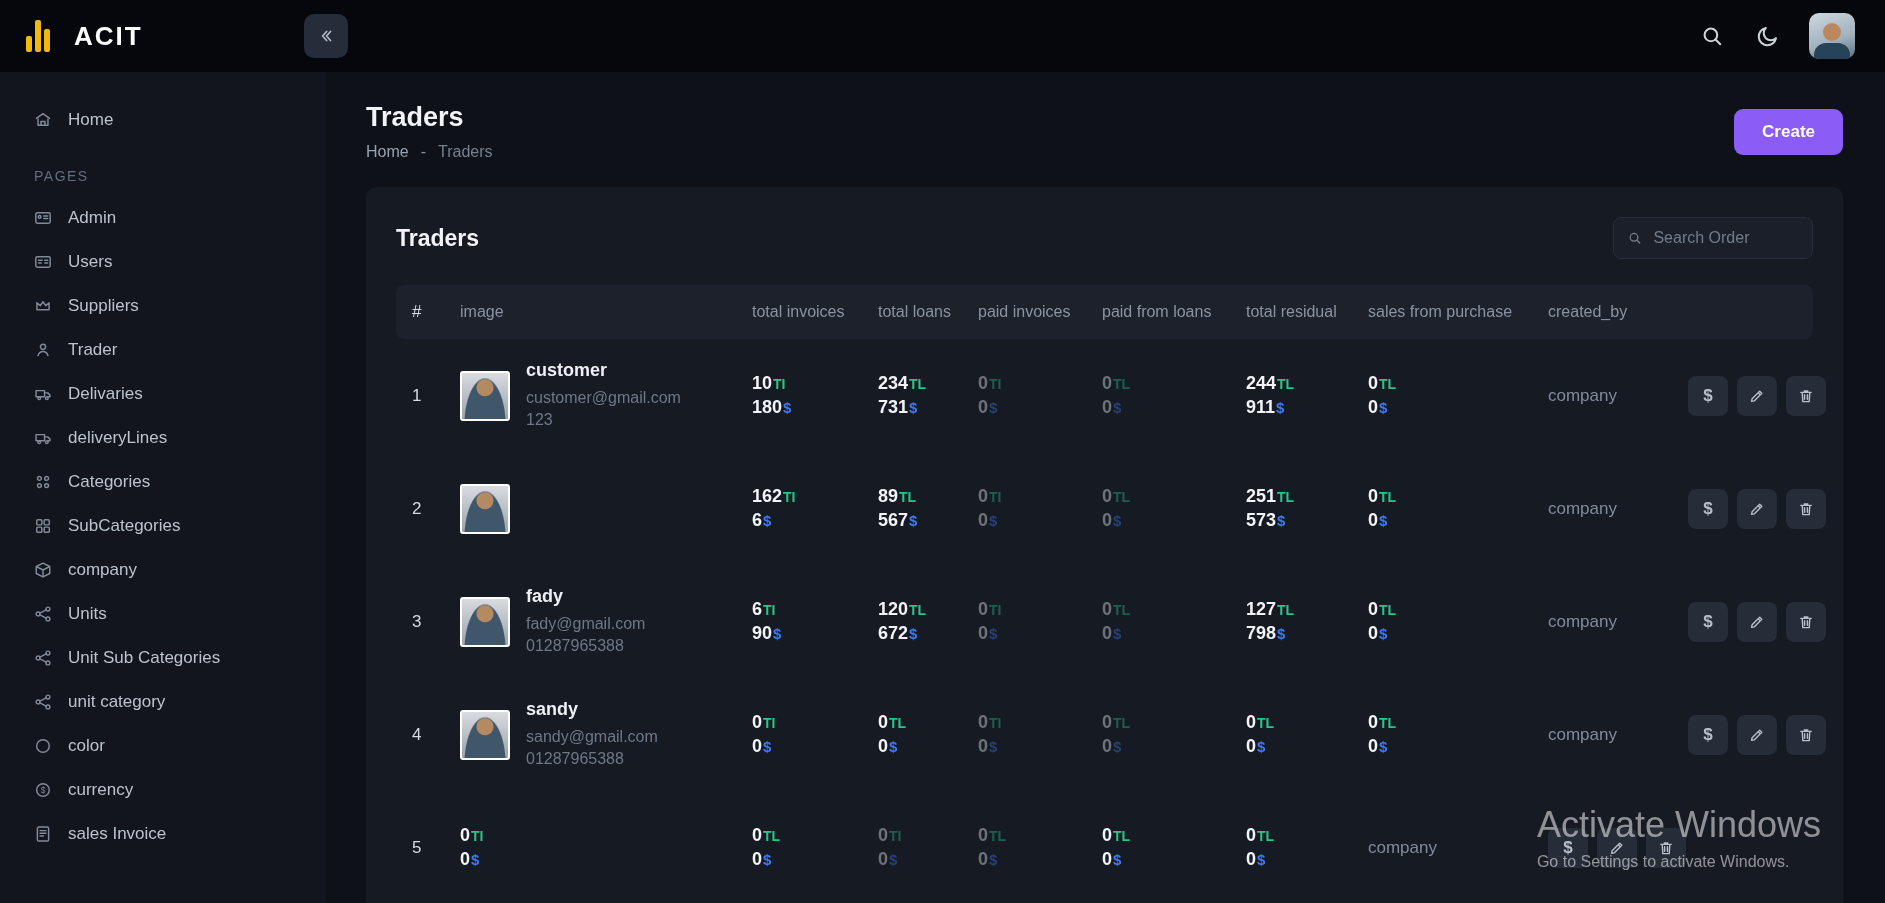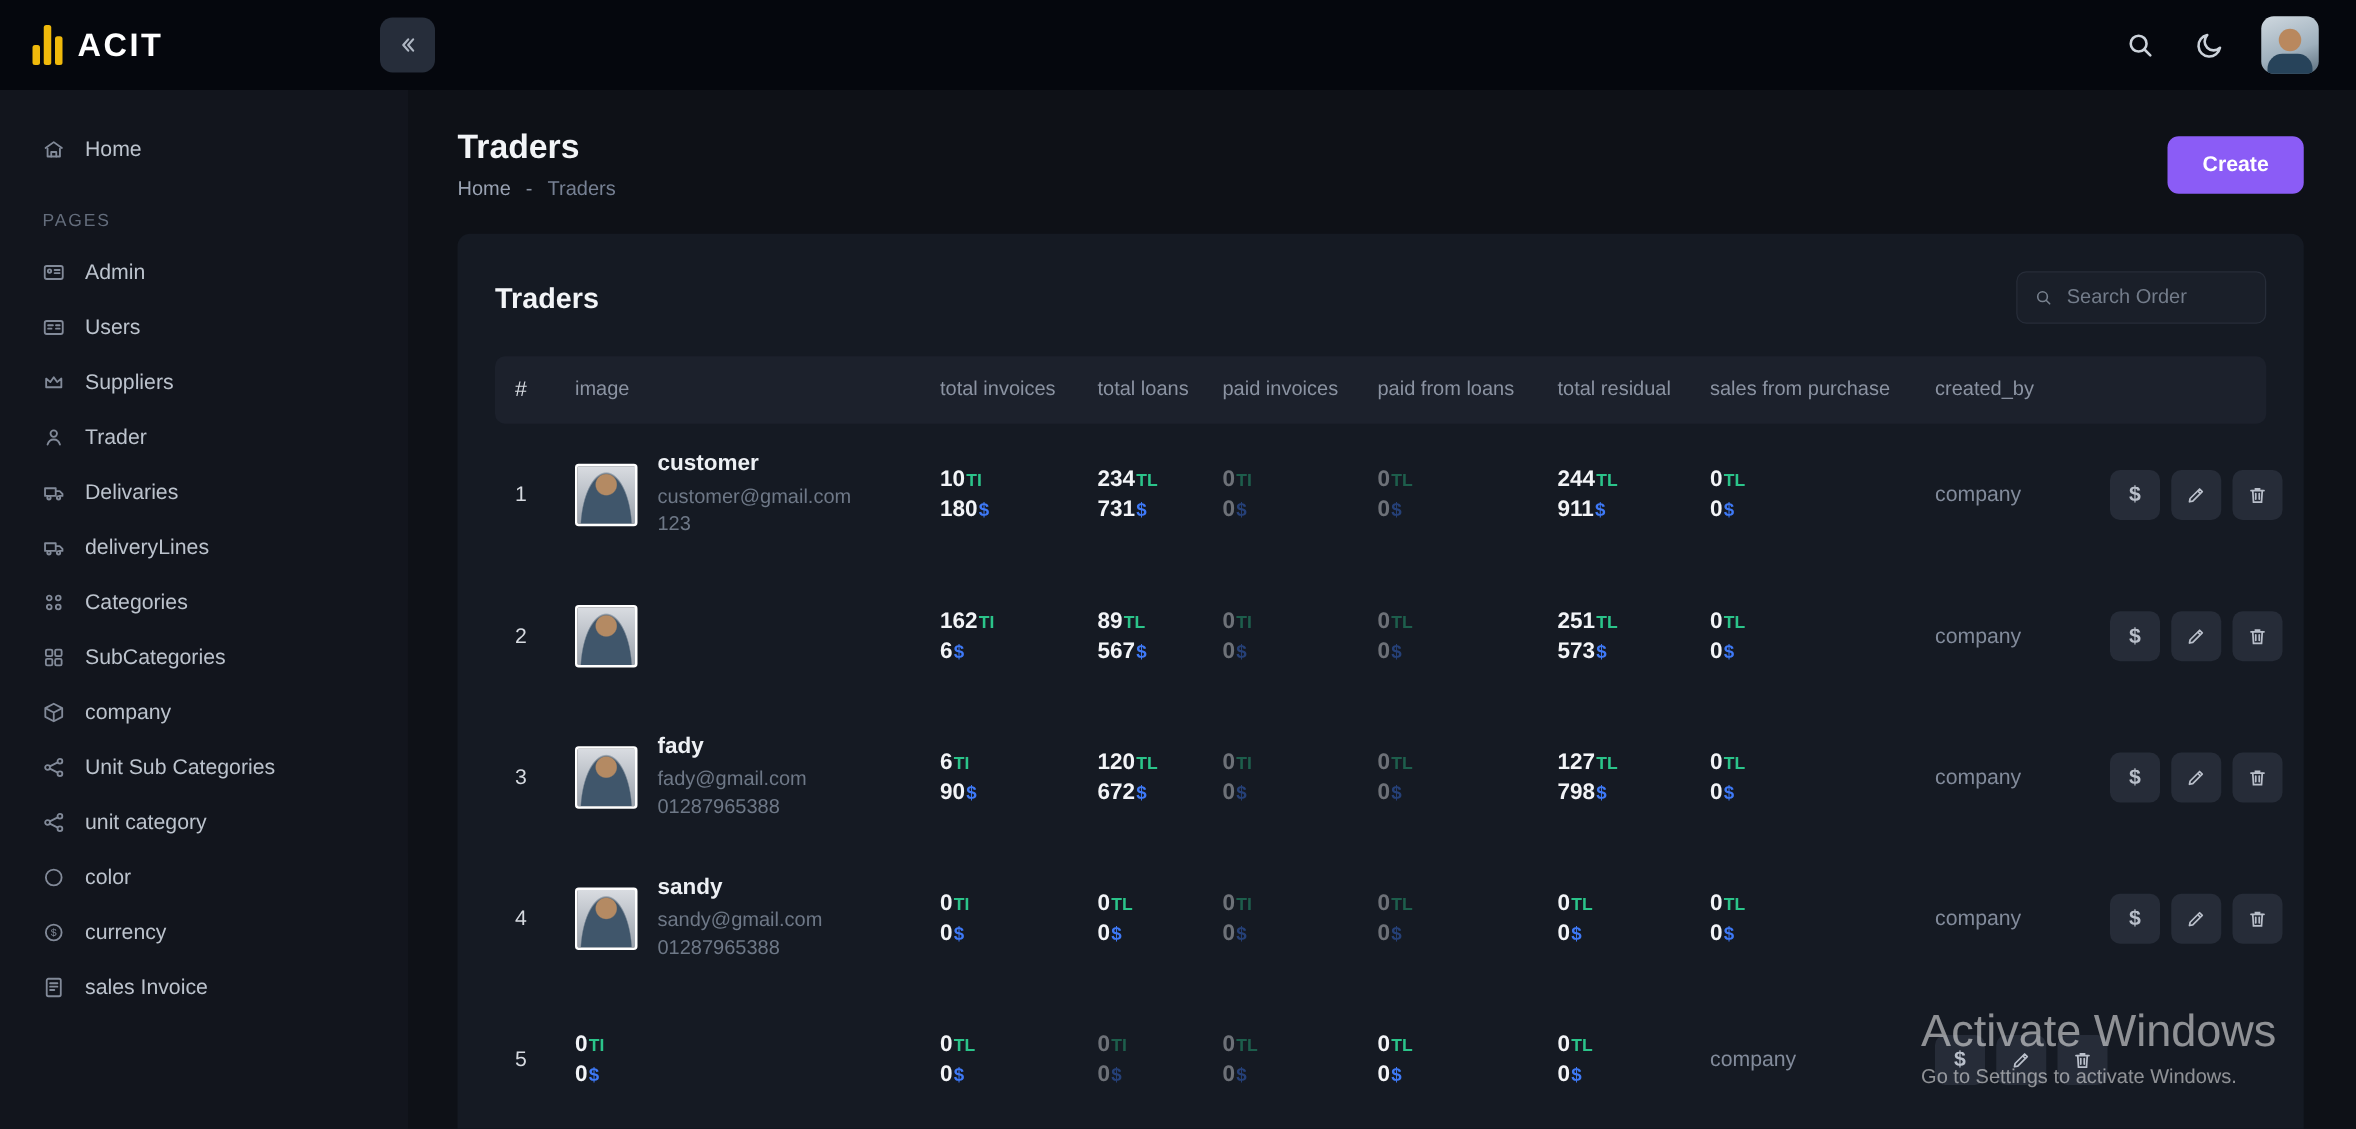--- a/index.html
+++ b/index.html
@@ -4,21 +4,21 @@
 <style>
   html,body{margin:0;padding:0;overflow:hidden;}
   body{
     width:1885px;height:903px;position:relative;
     background:#0e1117;color:#e6e9ee;
     font-family:"Liberation Sans",sans-serif;
   }
   
   .topbar{position:fixed;top:0;left:0;right:0;height:72px;background:#05070d;
     display:flex;align-items:center;z-index:10;}
-  .brand{width:326px;box-sizing:border-box;display:flex;align-items:center;gap:12px;padding-left:26px;}
+  .brand{width:326px;box-sizing:border-box;display:flex;align-items:center;gap:24px;padding-left:26px;}
   .logo-bars{display:flex;align-items:flex-end;gap:3px;height:32px;}
   .logo-bars i{display:block;width:6px;background:#f0b90b;border-radius:2px;}
   .logo-bars i:nth-child(1){height:16px}
   .logo-bars i:nth-child(2){height:32px}
   .logo-bars i:nth-child(3){height:23px}
   .brand-name{font-size:26px;font-weight:bold;letter-spacing:2px;color:#ffffff;}
   .collapse-btn{width:44px;height:44px;margin-left:-22px;background:#262d3a;border:none;
     border-radius:10px;color:#aeb6c2;display:flex;align-items:center;justify-content:center;cursor:pointer;}
   .topbar-right{margin-left:auto;display:flex;align-items:center;gap:26px;padding-right:30px;}
   .icon-btn{background:none;border:none;color:#ccd2da;cursor:pointer;padding:4px;display:flex;}
@@ -198,20 +198,29 @@
         </svg>
       <span>company</span>
     </a>
     <a class="side-item">
       <svg width="18" height="18" viewBox="0 0 16 16" fill="none" stroke="currentColor" stroke-width="1.3">
           <circle cx="12.4" cy="3.6" r="1.7"></circle>
           <circle cx="3.6" cy="8" r="1.7"></circle>
           <circle cx="12.4" cy="12.4" r="1.7"></circle>
           <path d="M5.2 7.2l5.6-2.8M5.2 8.8l5.6 2.8"></path>
         </svg>
+      <span>Units</span>
+    </a>
+    <a class="side-item">
+      <svg width="18" height="18" viewBox="0 0 16 16" fill="none" stroke="currentColor" stroke-width="1.3">
+          <circle cx="12.4" cy="3.6" r="1.7"></circle>
+          <circle cx="3.6" cy="8" r="1.7"></circle>
+          <circle cx="12.4" cy="12.4" r="1.7"></circle>
+          <path d="M5.2 7.2l5.6-2.8M5.2 8.8l5.6 2.8"></path>
+        </svg>
       <span>Unit Sub Categories</span>
     </a>
     <a class="side-item">
       <svg width="18" height="18" viewBox="0 0 16 16" fill="none" stroke="currentColor" stroke-width="1.3">
           <circle cx="12.4" cy="3.6" r="1.7"></circle>
           <circle cx="3.6" cy="8" r="1.7"></circle>
           <circle cx="12.4" cy="12.4" r="1.7"></circle>
           <path d="M5.2 7.2l5.6-2.8M5.2 8.8l5.6 2.8"></path>
         </svg>
       <span>unit category</span>

